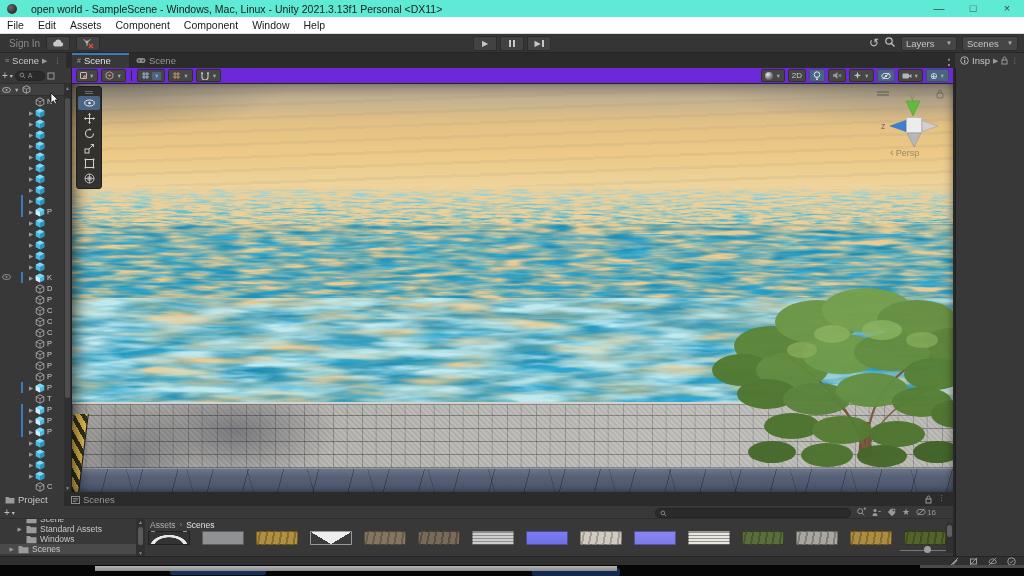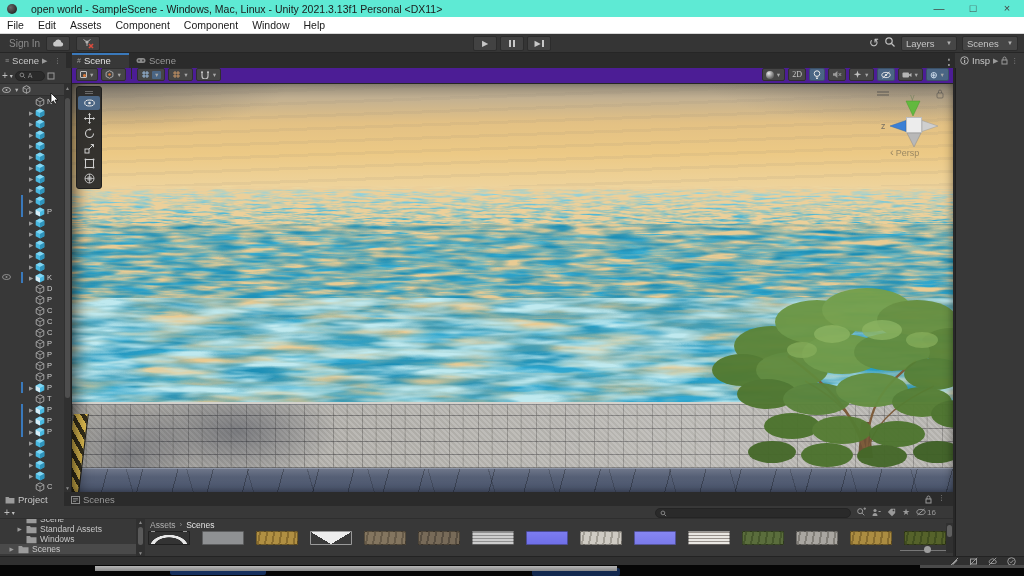--- a/index.html
+++ b/index.html
@@ -55,22 +55,22 @@
   .hrow { position:relative; height:11px; display:flex; align-items:center; font-size:7.5px; color:#cfcfcf; }
   .hrow .hbar { position:absolute; left:21px; top:0; width:2px; height:11px; background:var(--select-blue); }
   .hrow .harr { width:8px; margin-left:27px; font-size:5.5px; color:#9a9a9a; text-align:center; flex:none; }
   .hrow .hlab { margin-left:2px; }
   .hrow .heye { position:absolute; left:2px; top:1px; }
   #hier-sb { position:absolute; right:0; top:16px; width:7px; height:408px; background:#303030; }
   #hier-sb .thumb { position:absolute; left:1px; top:14px; width:5px; height:300px; background:#4e4e4e; border-radius:3px; }
   #hier-sb .sba { position:absolute; left:0; width:7px; font-size:5px; color:#8a8a8a; text-align:center; }
 
   
-  #scene-toolbar { position:absolute; left:72px; top:68px; width:881px; height:16px; background:#4c1d95;
-    border-bottom:1px solid #262626; display:flex; gap:3px; padding:0 4px;font-family:Liberation Serif, serif; }
+  #scene-toolbar { position:absolute; left:72px; top:68px; width:881px; height:16px; background:#6d28d9;
+    border-bottom:1px solid #262626; display:flex; align-items:center; gap:3px; padding:0 4px; }
   .stb { height:13px; background:#464646; border:1px solid #2f2f2f; border-radius:2px; display:flex;
     align-items:center; gap:2px; padding:0 3px; font-size:8px; color:#c8c8c8; }
   .stb .arr { font-size:5.5px; color:#a8a8a8; }
   .stb.toggled { background:var(--accent); border-color:#3a5068; color:#e8e8e8; }
   .vsep { width:1px; height:11px; background:#2b2b2b; margin:0 2px; }
   .sq-dot { width:7px; height:7px; border:1px solid #c0c0c0; border-radius:1px; position:relative; }
   .sq-dot::after { content:""; position:absolute; left:2px; top:2px; width:3px; height:3px;
     border-radius:50%; background:#e07b3a; }
   .sphere { width:8px; height:8px; border-radius:50%;
     background:radial-gradient(circle at 35% 30%, #e8e8e8, #777 60%, #444); }

